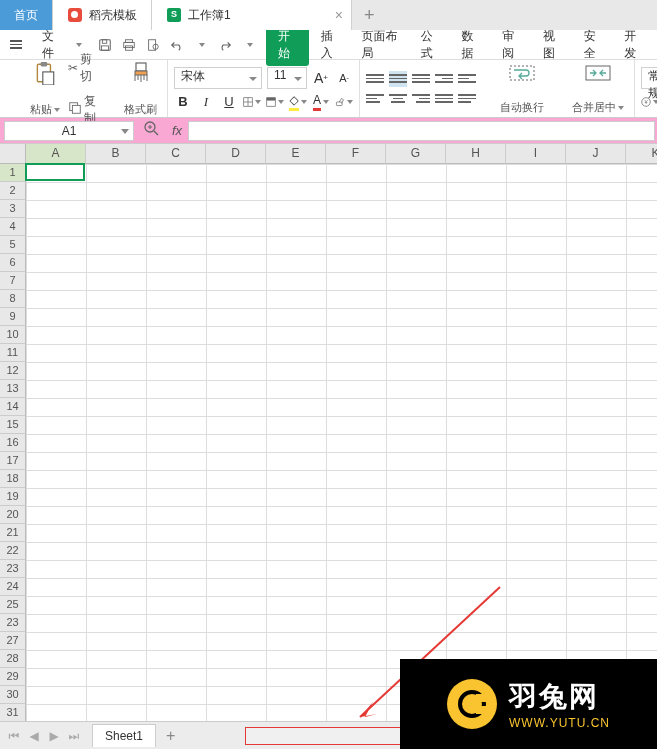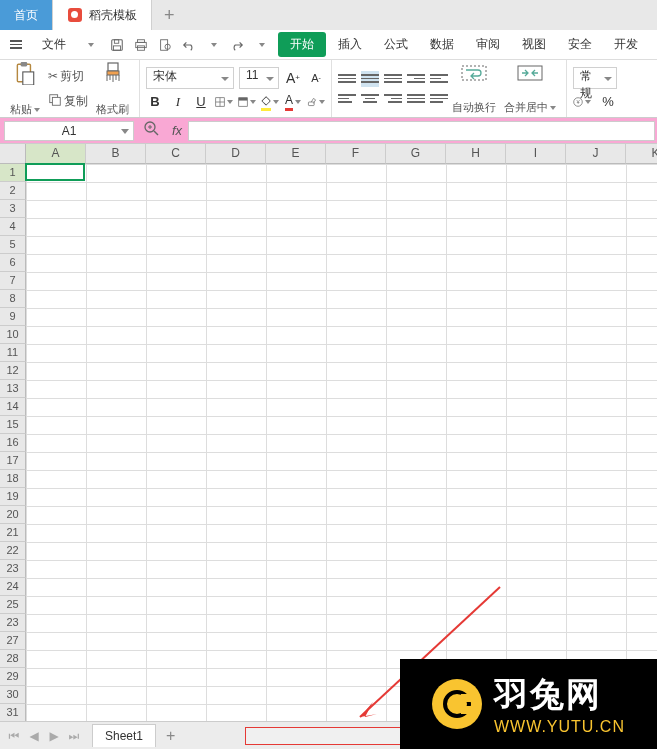--- a/index.html
+++ b/index.html
@@ -26,21 +26,21 @@
     .hamburger { display: flex; flex-direction: column; gap: 2px; }
     .hamburger span { width: 12px; height: 1.5px; background: #555; }
     .qat { display: flex; gap: 6px; padding: 0 6px; }
     .qat-btn { width: 18px; height: 18px; color: #666; cursor: pointer; display: flex; align-items: center; justify-content: center; }
     .menu-tab { padding: 4px 10px; cursor: pointer; }
     .menu-tab.start { background: #0f9d58; color: #fff; border-radius: 3px; padding: 4px 12px; }
     
     
     .toolbar { display: flex; height: 58px; border-bottom: 1px solid #ccc; background: #fff; }
     .tb-group { display: flex; padding: 4px 6px; border-right: 1px solid #e0e0e0; align-items: center; }
-    .tb-col { display: flex; flex-direction: column; align-items: center; gap: 12px; padding: 0 4px; cursor: pointer; }
+    .tb-col { display: flex; flex-direction: column; align-items: center; gap: 12px; padding: 0 4px; cursor: pointer; margin-left: 20px; }
     .tb-col-label { font-size: 11px; color: #555; white-space: nowrap; }
     .tb-icon { font-size: 18px; color: #555; }
     .tb-btn { padding: 2px 4px; cursor: pointer; color: #555; display: flex; align-items: center; gap: 2px; }
     .tb-rows { display: flex; flex-direction: column; gap: 4px; }
     .tb-row { display: flex; gap: 5px; align-items: center; justify-content: space-between; }
     .font-select { border: 1px solid #d0d0d0; height: 22px; padding: 0 18px 0 6px; background: #fff; font-size: 12px; position: relative; }
     .font-name { width: 88px; }
     .font-size { width: 40px; }
     .dd-caret::after { content: ""; position: absolute; right: 4px; top: 9px; border-left: 4px solid transparent; border-right: 4px solid transparent; border-top: 4px solid #888; }
     .fmt-btn { width: 18px; height: 18px; display: flex; align-items: center; justify-content: center; cursor: pointer; font-size: 13px; }
@@ -93,37 +93,44 @@
     .red-arrow { position: absolute; pointer-events: none; }
     
     
     .watermark { position: absolute; right: 0; bottom: 0; width: 257px; height: 90px; background: #000; display: flex; align-items: center; justify-content: center; gap: 12px; }
     .wm-icon { width: 50px; height: 50px; border-radius: 50%; background: #f9c430; display: flex; align-items: center; justify-content: center; }
     .wm-icon-inner { width: 28px; height: 28px; border-radius: 50%; border: 4px solid #000; position: relative; }
     .wm-icon-inner::before, .wm-icon-inner::after { content: ""; position: absolute; width: 16px; height: 8px; background: #f9c430; border-radius: 0 8px 8px 0; }
     .wm-icon-inner::before { right: -10px; top: 0; }
     .wm-icon-inner::after { right: -10px; bottom: 0; transform: scaleY(-1); }
     .wm-text { color: #fff; }
-    .wm-title { font-size: 34px; font-weight: bold; letter-spacing: 2px; }
-    .wm-url { font-size: 16px; color: #f9c430; letter-spacing: 1px; }
+    .wm-title { font-size: 28px; font-weight: bold; letter-spacing: 2px; }
+    .wm-url { font-size: 12px; color: #f9c430; letter-spacing: 1px; }
     
     .caret-sm::after { content: ""; display: inline-block; margin-left: 2px; border-left: 3px solid transparent; border-right: 3px solid transparent; border-top: 4px solid #888; vertical-align: middle; }
   </style>
 </head>
 <body>
 
 <div class="top-tabs">
   <div class="tab home">
     <span>首页</span>
   </div>
   <div class="tab docer">
     <span class="tab-icon">
         <span class="docer-icon"></span>
       </span>
     <span>稻壳模板</span>
+  </div>
+  <div class="tab active-doc">
+    <span class="tab-icon">
+        <span class="sheet-icon"></span>
+      </span>
+    <span>工作簿1</span>
+    <span class="tab-close">×</span>
   </div>
   <div class="new-tab">+</div>
 </div>
 
 <div class="menu-bar">
   <div class="file-menu">
     <span class="hamburger">
         <span></span>
         <span></span>
         <span></span>
@@ -160,20 +167,21 @@
     <span class="qat-btn caret-sm"></span>
     <span class="qat-btn">
       <svg width="14" height="14" viewBox="0 0 16 16">
           <path d="M11 5 L14 8 L11 11 M14 8 L6 8 A4 4 0 0 0 6 14" fill="none" stroke="#666" stroke-width="1.3"></path>
         </svg>
     </span>
     <span class="qat-btn caret-sm"></span>
   </div>
   <div class="menu-tab start">开始</div>
   <div class="menu-tab">插入</div>
+  <div class="menu-tab">页面布局</div>
   <div class="menu-tab">公式</div>
   <div class="menu-tab">数据</div>
   <div class="menu-tab">审阅</div>
   <div class="menu-tab">视图</div>
   <div class="menu-tab">安全</div>
   <div class="menu-tab">开发</div>
 </div>
 
 <div class="toolbar">
   <div class="tb-group">

